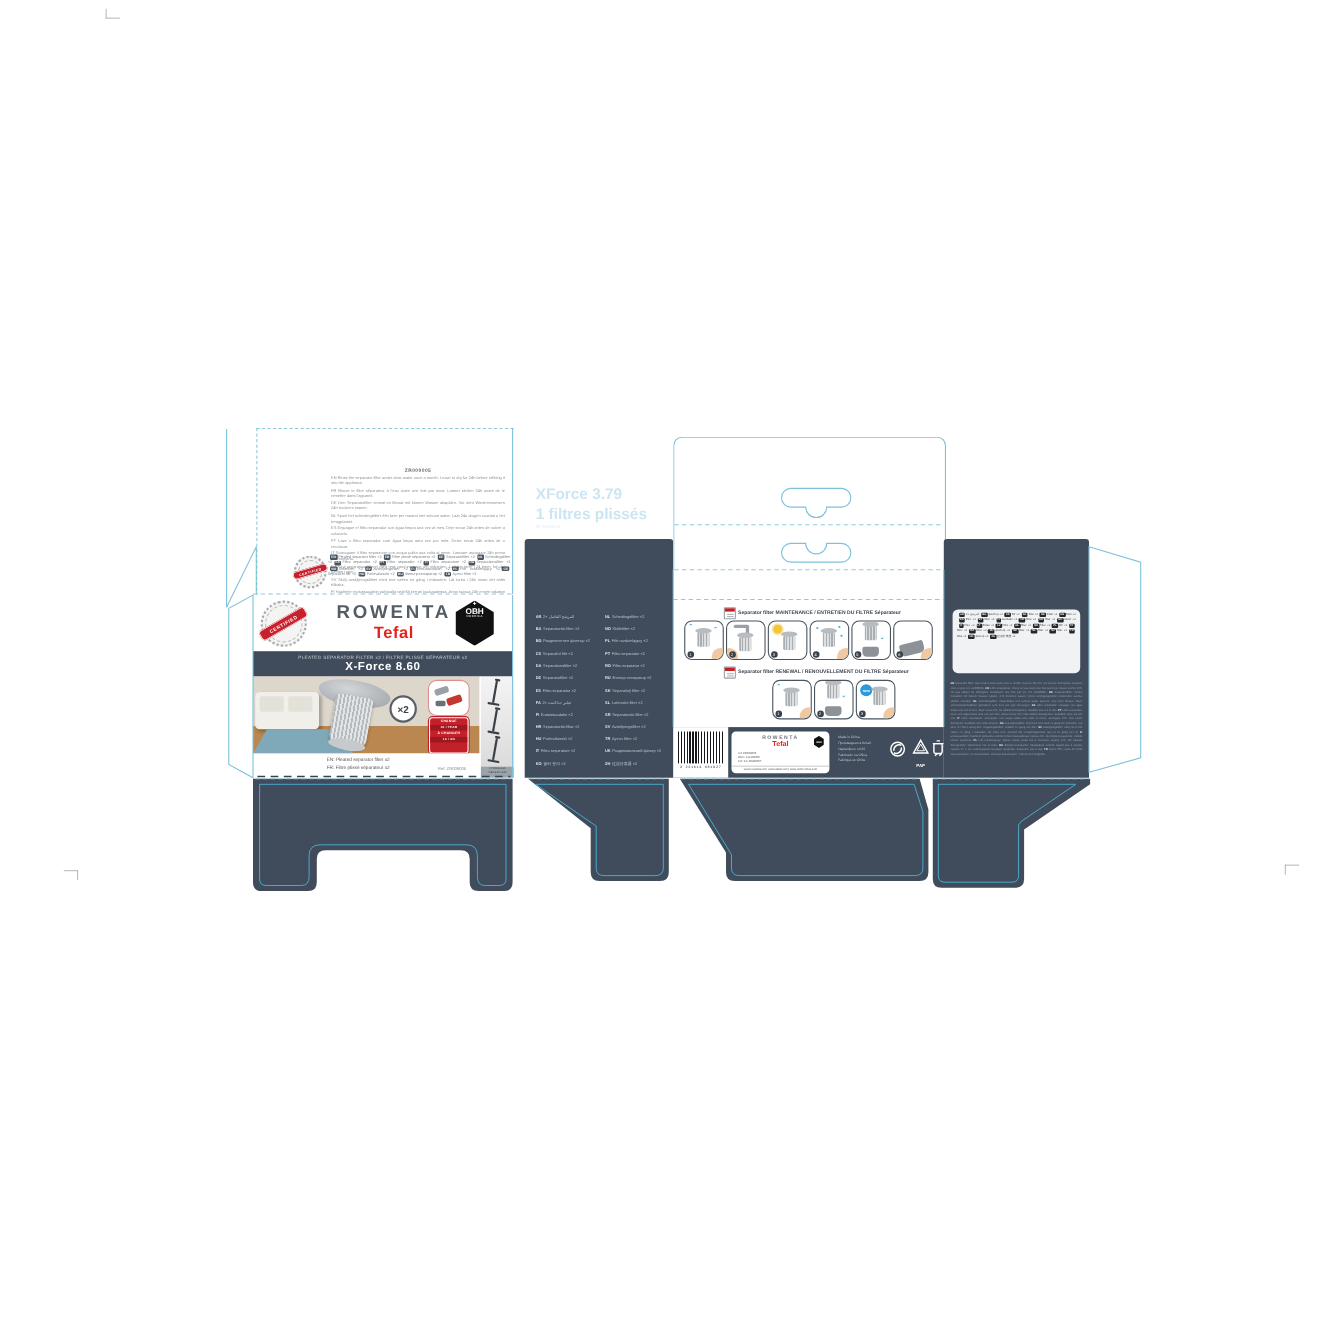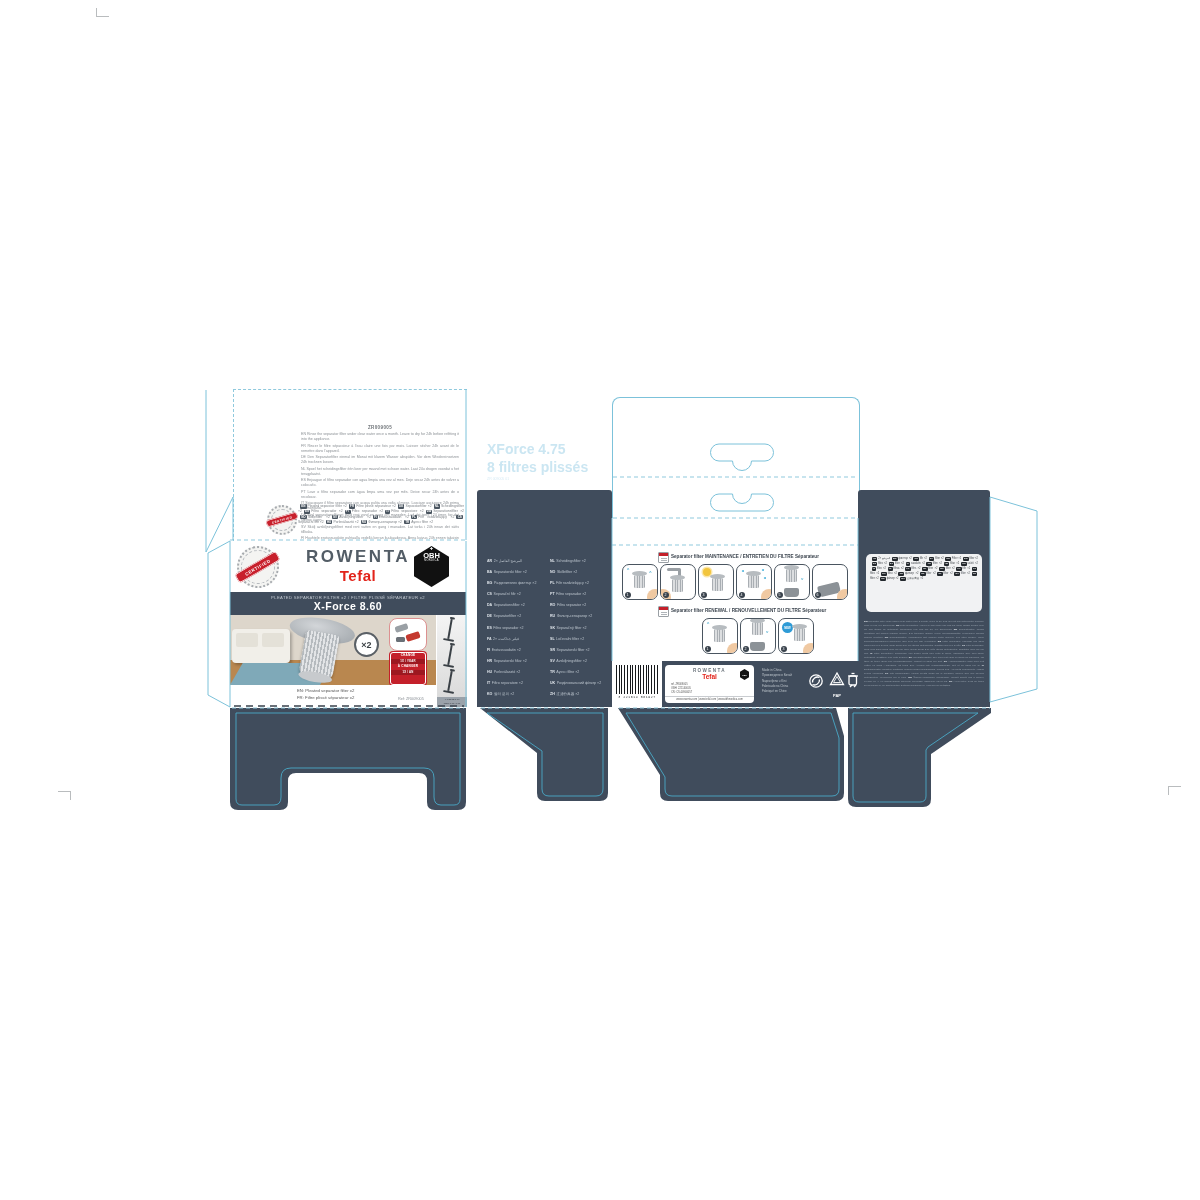--- a/index.html
+++ b/index.html
@@ -245,22 +245,22 @@
       <div class="vac" style="top:30px;"></div>
       <div class="vac" style="top:56px;"></div>
       <div class="vaccap">
         <div>X-FORCE 8.60</div>
         <div>FLEX 8.60 / 9.60</div>
       </div>
     </div>
   </div>
 
   <div class="platetext">
-    <div class="p1">XForce 4.75</div>
-    <div class="p1">8 filtres plissés</div>
+    <div class="p1">XForce 3.79</div>
+    <div class="p1">1 filtres plissés</div>
     <div class="p3">ZR 009005 01</div>
   </div>
 
   <div class="langpanel dark">
     <div class="langcol" style="left:10px;">
         <div class="row"><span class="cd">AR</span><span>المرشح الفاصل ×2</span></div>
         <div class="row"><span class="cd">BA</span><span>Separatorski filter ×2</span></div>
         <div class="row"><span class="cd">BG</span><span>Разделителен филтър ×2</span></div>
         <div class="row"><span class="cd">CS</span><span>Separační filtr ×2</span></div>
         <div class="row"><span class="cd">DA</span><span>Separationsfilter ×2</span></div>

